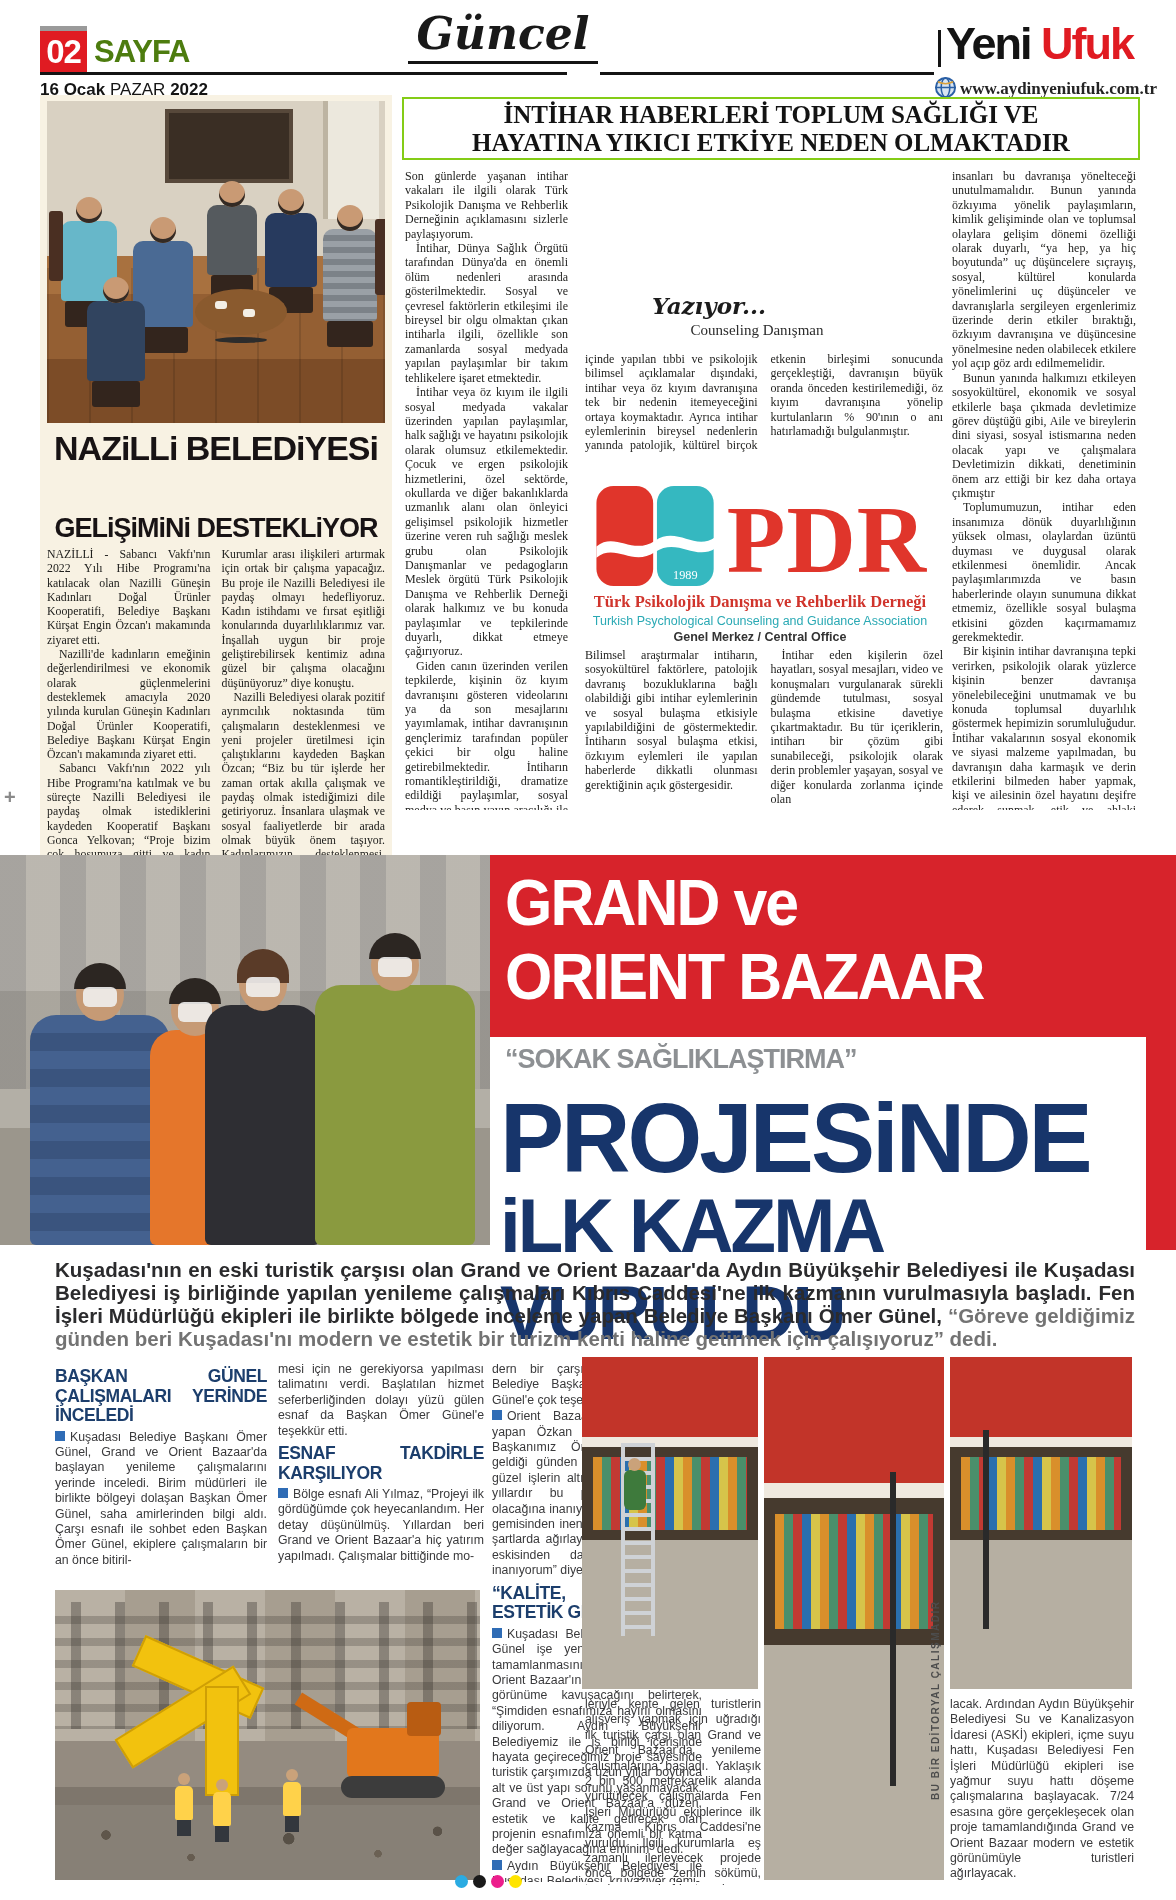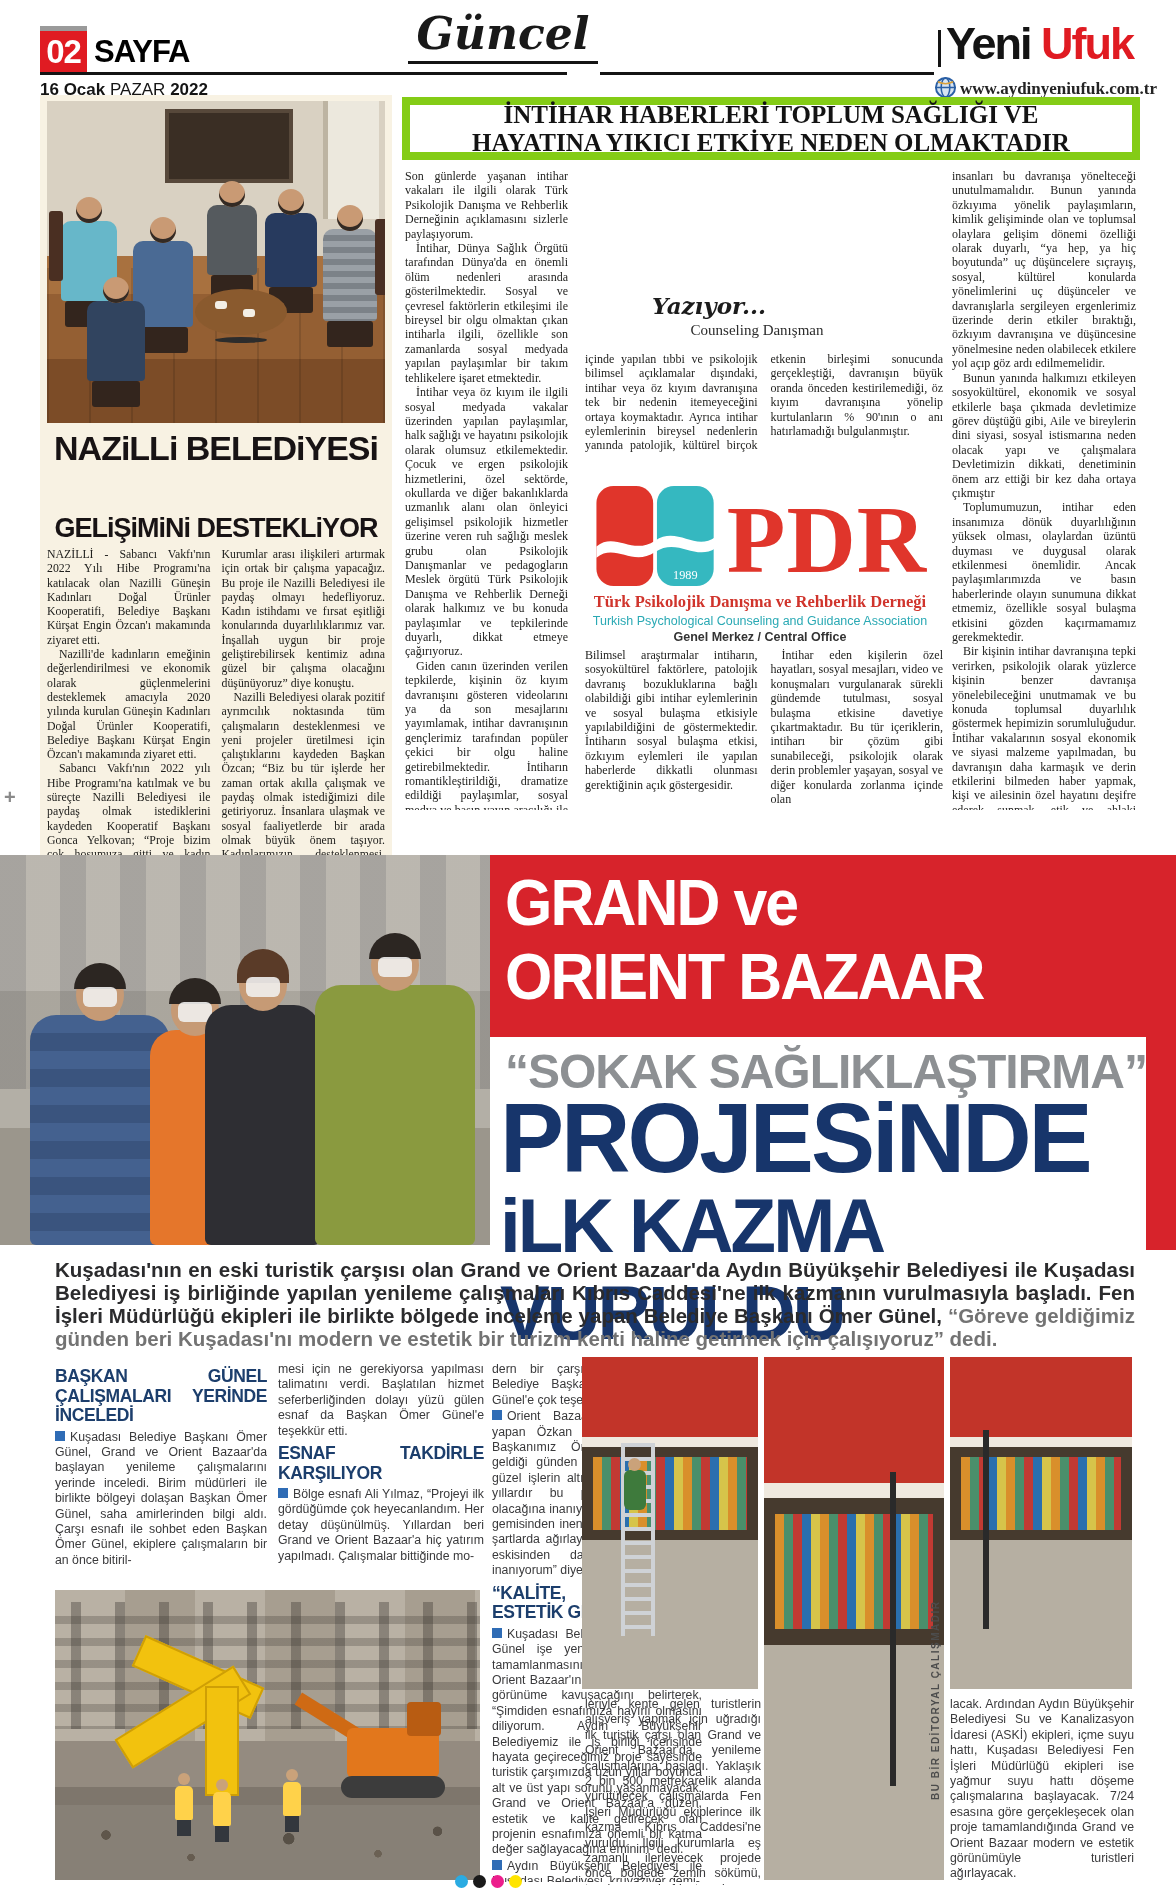--- a/index.html
+++ b/index.html
@@ -8,21 +8,21 @@
     position:relative; width:1176px; height:1900px; margin:0 auto;
     background:#ffffff; overflow:hidden;
     font-family:"Liberation Sans", sans-serif; color:#1d1d1f;
   }
   .abs { position:absolute; }
 
   
   .pgnum { left:40px; top:26px; width:47px; height:47px; background:#e01b22;
            border-top:5px solid #9a9a9a; color:#fff; font-weight:bold; font-size:33px;
            display:flex; align-items:center; justify-content:center; letter-spacing:-1px;}
-  .sayfa { left:94px; top:34px; font-size:31px; font-weight:bold; letter-spacing:-1px; color:#000000;}
+  .sayfa { left:94px; top:34px; font-size:31px; font-weight:bold; letter-spacing:-1px; color:#4d7c0f;}
   .hrl { left:40px; top:72px; width:527px; height:3px; background:#141414;}
   .hrr { left:600px; top:72px; width:334px; height:3px; background:#141414;}
   .dateline { left:40px; top:80px; font-size:17px; color:#141414;}
   .dateline b { font-weight:bold; }
   .guncel { left:408px; top:8px; width:190px; text-align:center;
             font-family:"DejaVu Serif", serif; font-style:italic; font-weight:bold;
             font-size:44px; color:#191919; border-bottom:3px solid #141414; padding-bottom:2px;}
   .brandtick { left:938px; top:30px; width:3px; height:37px; background:#141414;}
   .brand { left:946px; top:18px; font-size:45px; font-weight:bold; letter-spacing:-2px; color:#141414;}
   .brand .red { color:#e01b22; }
@@ -50,21 +50,21 @@
   .chairback { position:absolute; width:14px; background:#4a2f22; border-radius:3px;}
 
   .nz-h1 { left:0; width:100%; text-align:center; font-weight:bold; color:#181314; letter-spacing:-1px; }
   .nz-h2 { left:0; width:100%; text-align:center; font-weight:bold; color:#ab3399; letter-spacing:-1px; }
   .nz-body { left:7px; width:338px; column-count:2; column-gap:11px; overflow:hidden;
              font-family:"Liberation Serif", serif; font-size:11.8px; line-height:14.3px;
              text-align:justify; color:#20201e;}
   .nz-body p + p { text-indent:12px; }
 
   
-  .hdbox { left:402px; top:97px; width:738px; height:63px; border:8px solid #84cc16;
+  .hdbox { left:402px; top:97px; width:738px; height:63px; border:2px solid #84cc16;
            display:flex; flex-direction:column; justify-content:center; text-align:center;
            font-family:"Liberation Serif", serif; font-weight:bold; font-size:25px; line-height:28px; color:#131313;}
   .scol { font-family:"Liberation Serif", serif; font-size:12px; line-height:14.4px;
           text-align:justify; color:#232321; overflow:hidden;}
   .scol p + p { text-indent:11px; }
 
   .colblk { left:648px; top:168px; width:218px; }
   .colblk .mail { background:#1899d5; color:#fff; font-weight:bold; font-size:13.5px;
                   text-align:center; padding:4px 0; }
   .colblk .redbox { background:#e8232b; display:flex; height:96px; }
@@ -279,21 +279,21 @@
     <div class="fig" style="left:205px; top:150px; width:115px; height:240px; background:#2e2e33;">
         <div class="hair" style="background:#5a3b28; height:34px; top:-56px;"></div>
       </div>
     <div class="fig" style="left:315px; top:130px; width:160px; height:260px; background:#8a9a3f;">
         <div class="hair"></div>
       </div>
   </div>
 
   <div class="abs bt" style="left:505px; top:866px; font-size:64px;">GRAND ve</div>
   <div class="abs bt" style="left:505px; top:940px; font-size:64px;">ORIENT BAZAAR</div>
-  <div class="abs kicker" style="left:505px; top:1044px; font-size:48px;">“SOKAK SAĞLIKLAŞTIRMA”</div>
+  <div class="abs kicker" style="left:505px; top:1044px; font-size:27px;">“SOKAK SAĞLIKLAŞTIRMA”</div>
   <div class="abs navyt" style="left:500px; top:1082px; font-size:98px;">PROJESiNDE</div>
   <div class="abs navyt" style="left:500px; top:1182px; font-size:76px;">iLK KAZMA VURULDU</div>
 
   <p class="abs lead">
     <span>Kuşadası'nın en eski turistik çarşısı olan Grand ve Orient Bazaar'da Aydın Büyükşehir Belediyesi ile Kuşadası Belediyesi iş birliğinde yapılan yenileme çalışmaları Kıbrıs Caddesi'ne ilk kazmanın vurulmasıyla başladı. Fen İşleri Müdürlüğü ekipleri ile birlikte bölgede inceleme yapan Belediye Başkanı Ömer Günel, </span><span class="strong">“Göreve geldiğimiz günden beri Kuşadası'nı modern ve estetik bir turizm kenti haline getirmek için çalışıyoruz” dedi.</span>
   </p>
 
   <div class="abs kcol" style="left:55px; top:1362px; width:212px; height:224px;">
       <h4>BAŞKAN GÜNEL ÇALIŞMALARI YERİNDE İNCELEDİ</h4>
       <p><span class="sq"></span>Kuşadası Belediye Başkanı Ömer Günel, Grand ve Orient Bazaar'da başlayan yenileme çalışmalarını yerinde inceledi. Birim müdürleri ile birlikte bölgeyi dolaşan Başkan Ömer Günel, saha amirlerinden bilgi aldı. Çarşı esnafı ile sohbet eden Başkan Ömer Günel, ekiplere çalışmaların bir an önce bitiril-</p>

